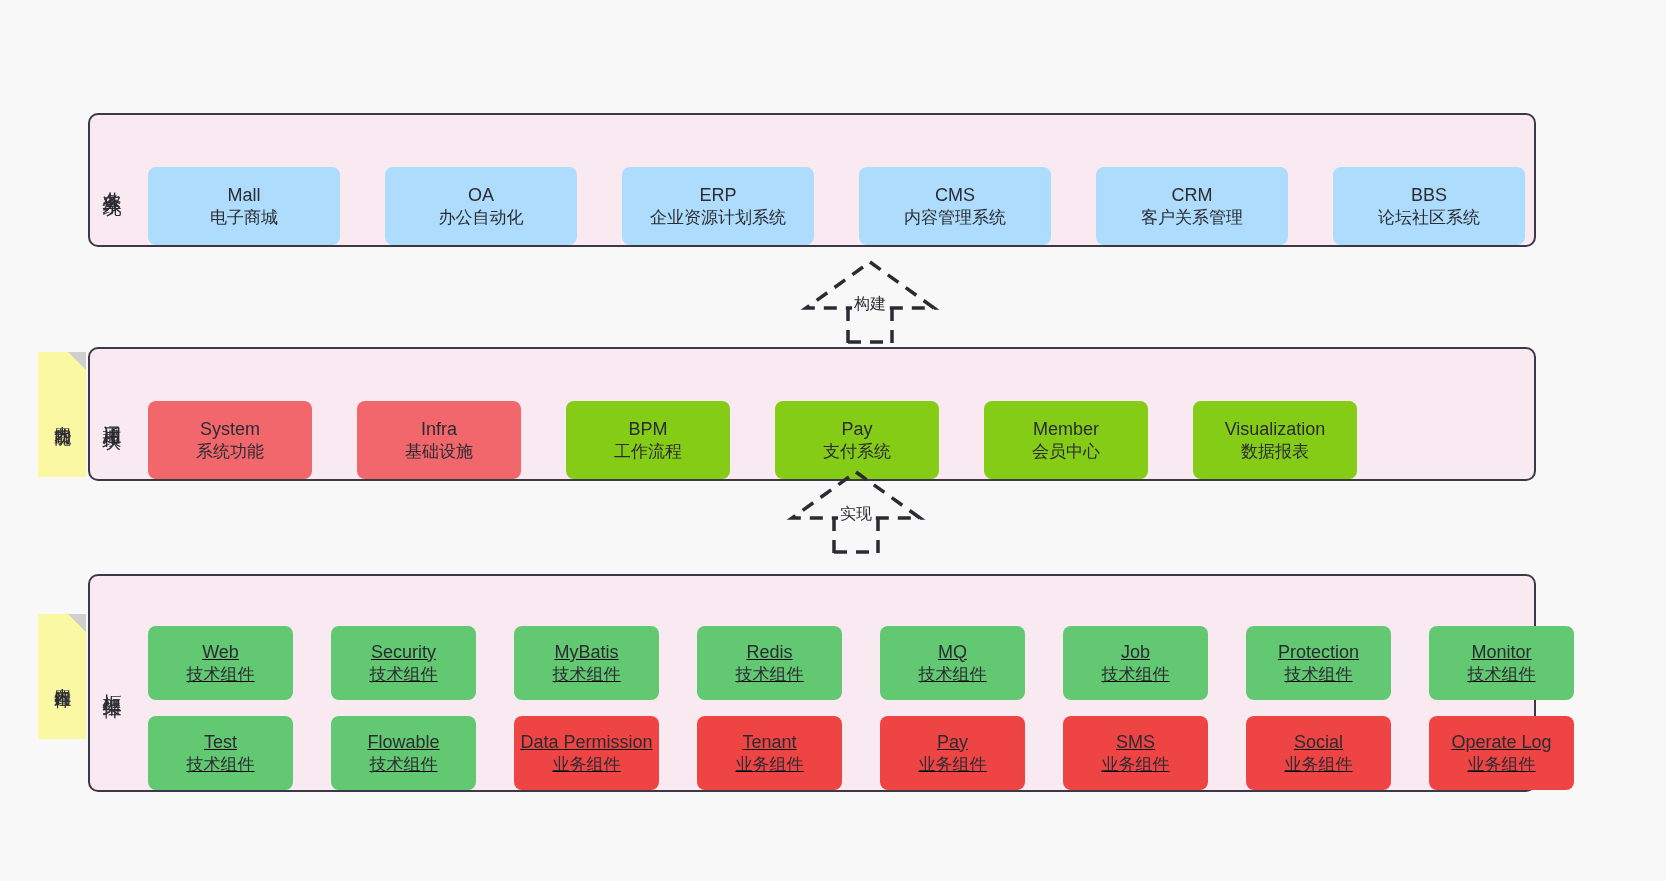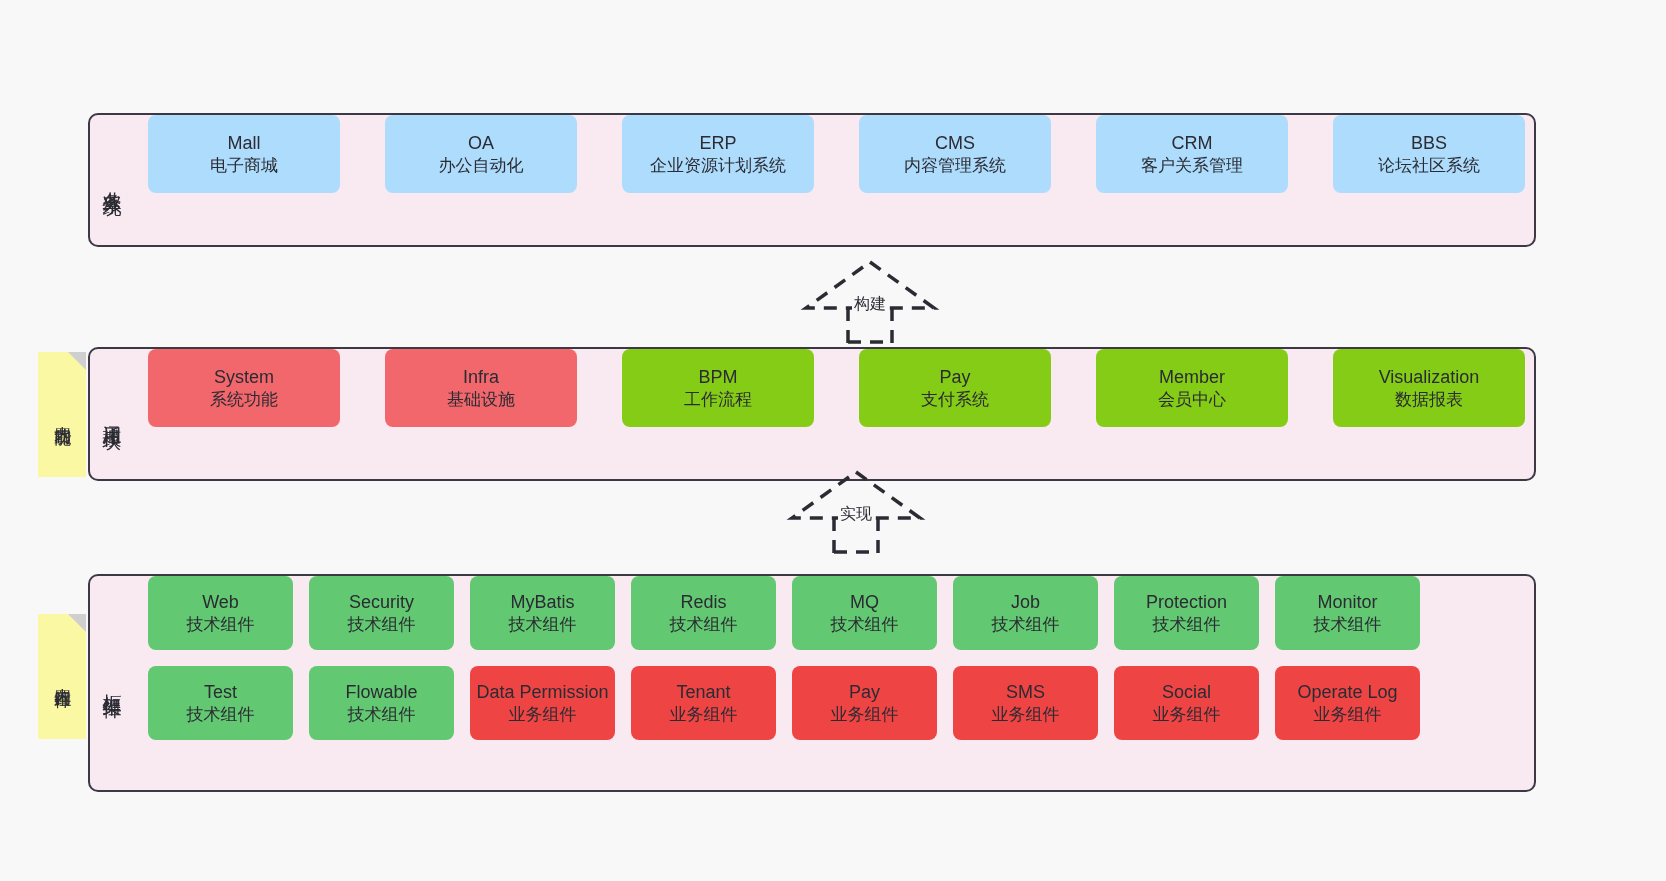--- a/index.html
+++ b/index.html
@@ -39,21 +39,21 @@
     writing-mode: vertical-rl;
     text-orientation: upright;
     white-space: nowrap;
     user-select: none;
   }
 
   .layer-body {
     flex: 1 1 auto;
     display: flex;
     flex-direction: column;
-    justify-content: flex-start;
+    justify-content: flex-end;
     gap: 16px;
     padding: 0 14px;
   }
 
   .row {
     display: flex;
     gap: 26px;
     justify-content: flex-start;
   }
 
@@ -80,27 +80,27 @@
   .c-green      { background: #62c871; }
   .c-lightgreen { background: #ef4444; }
 
   
   #layer-business { left: 88px; top: 113px; width: 1448px; height: 134px; }
   #layer-business .card { width: 192px; height: 78px; }
   #layer-business .row  { gap: 45px; }
 
   
   #layer-modules { left: 88px; top: 347px; width: 1448px; height: 134px; }
-  #layer-modules .card { width: 192px; height: 78px; }
+  #layer-modules .card { width: 164px; height: 78px; }
   #layer-modules .row  { gap: 45px; }
 
   
   #layer-framework { left: 88px; top: 574px; width: 1448px; height: 218px; }
   #layer-framework .card { width: 145px; height: 74px; }
-  #layer-framework .row  { gap: 16px; }
+  #layer-framework .row  { gap: 38px; text-decoration: underline; }
 
   
   .note {
     position: absolute;
     background: #fbf8a3;
     width: 48px;
     display: flex;
     align-items: center;
     justify-content: center;
     font-size: 17px;

